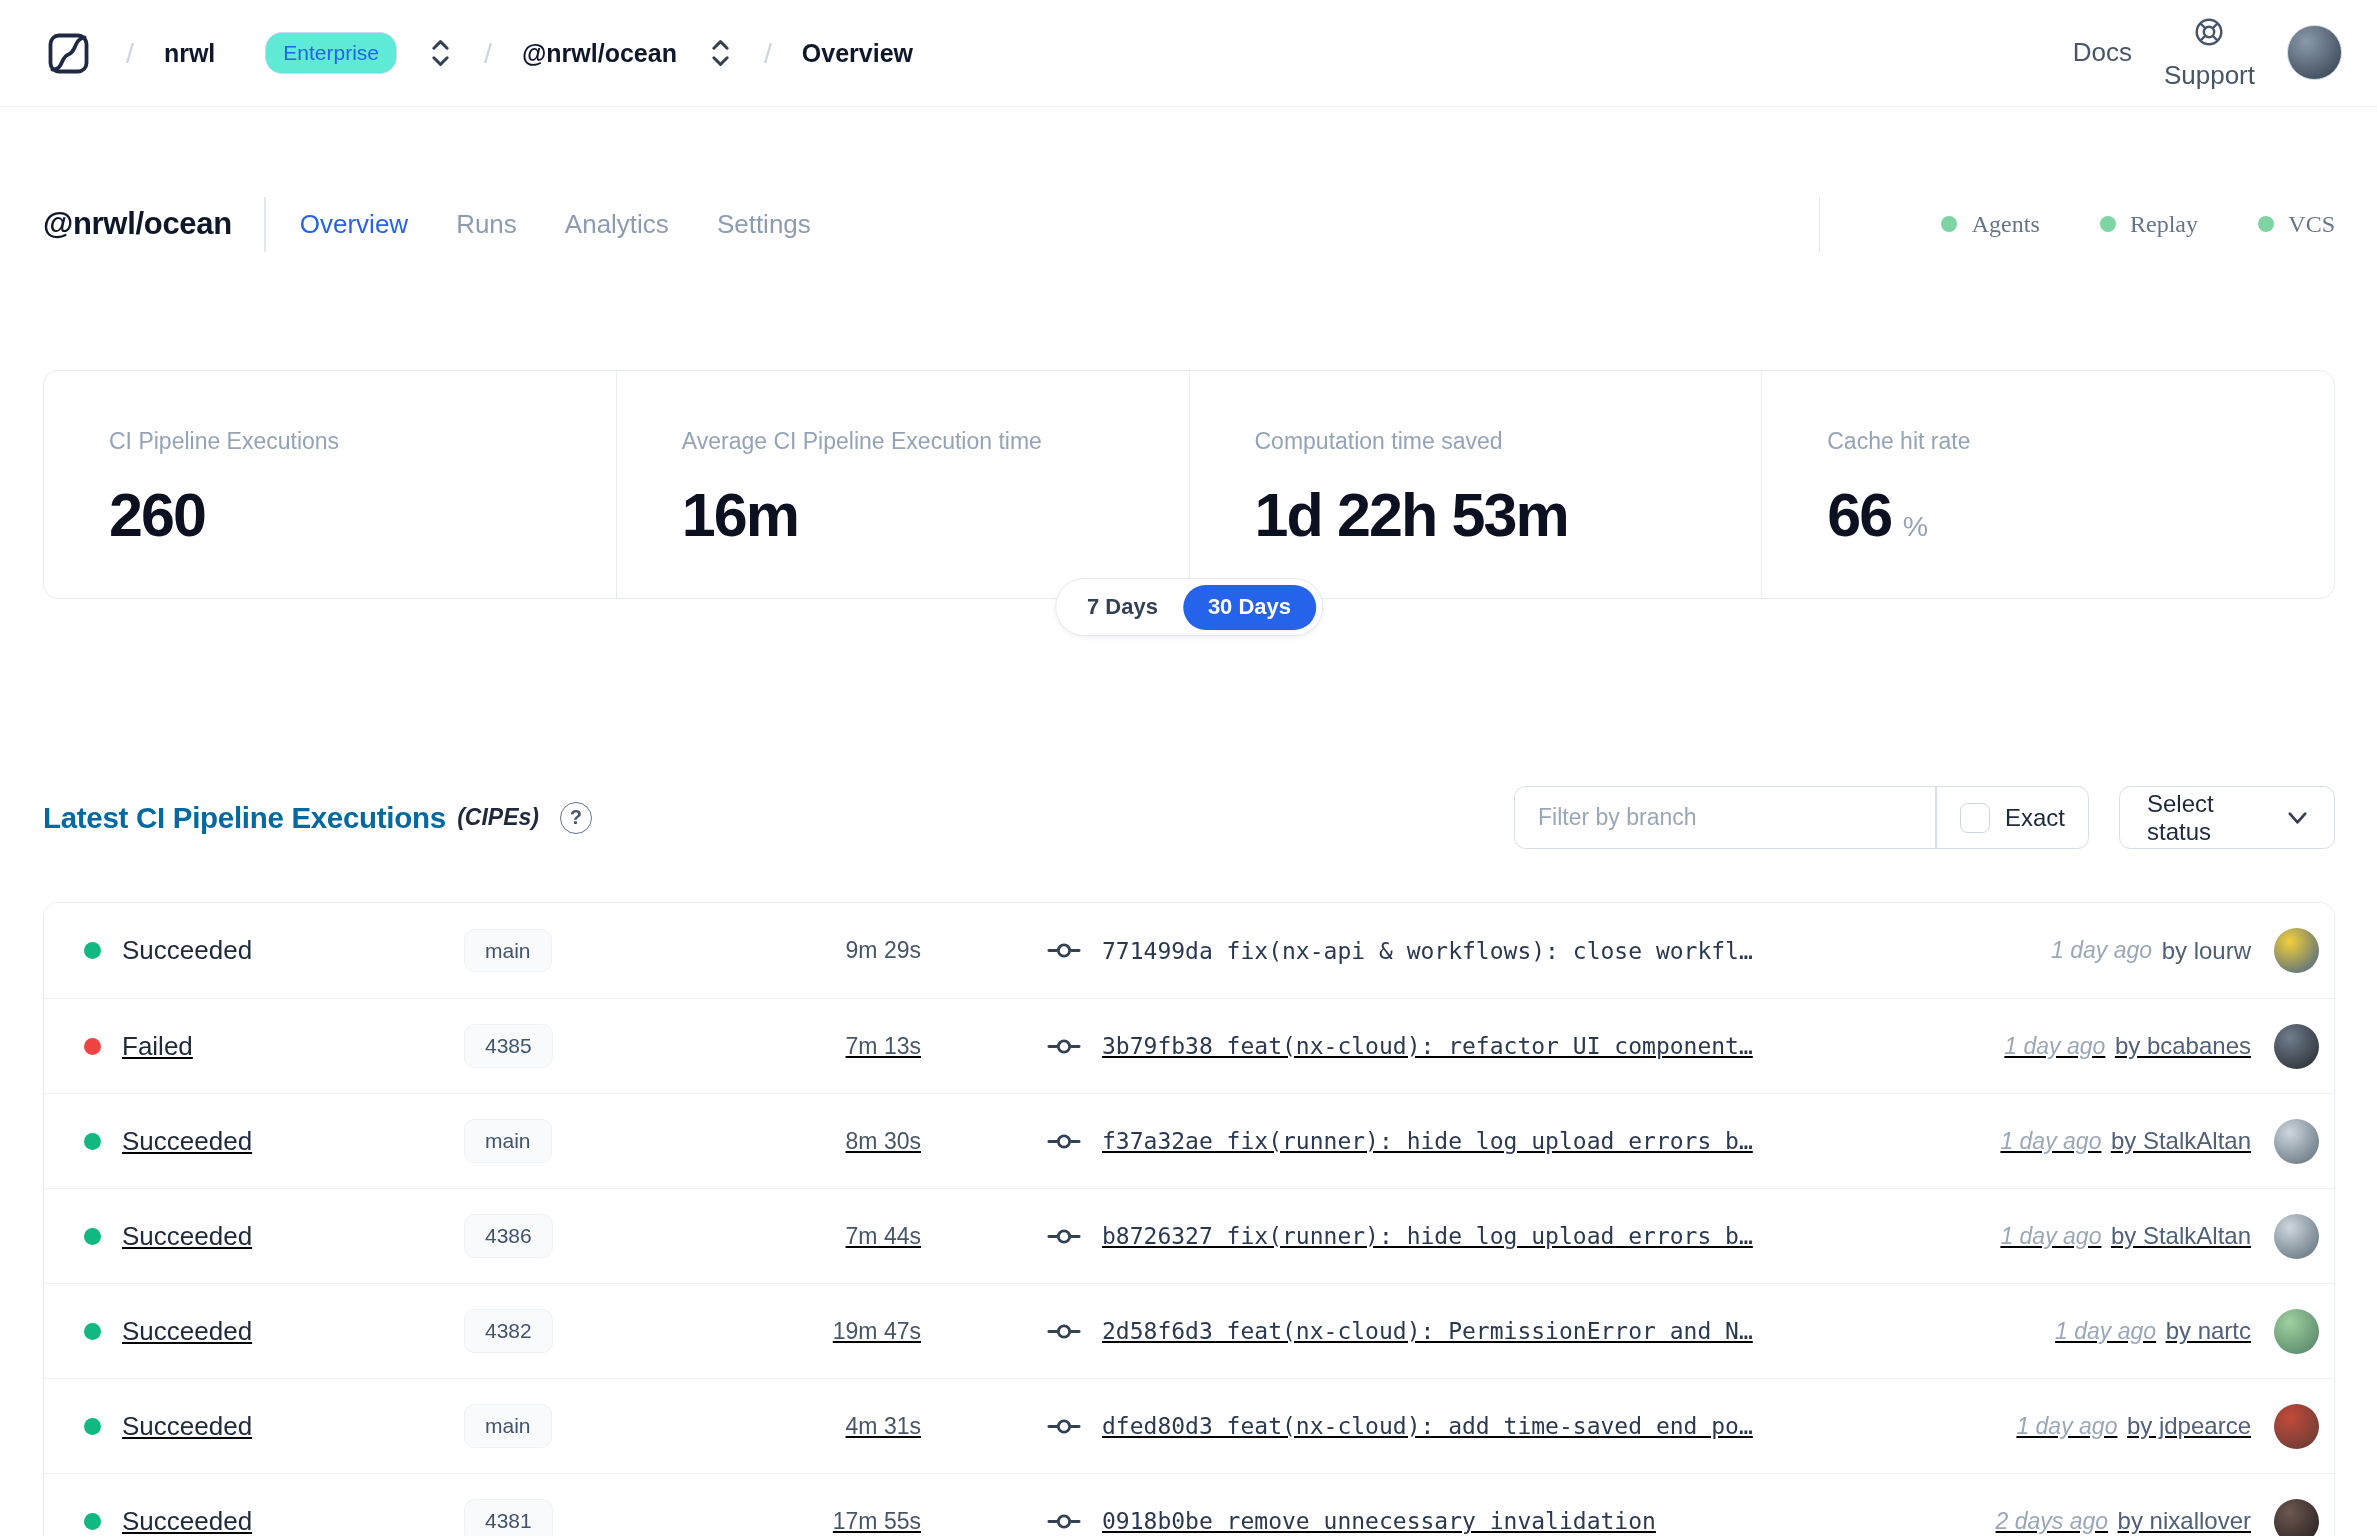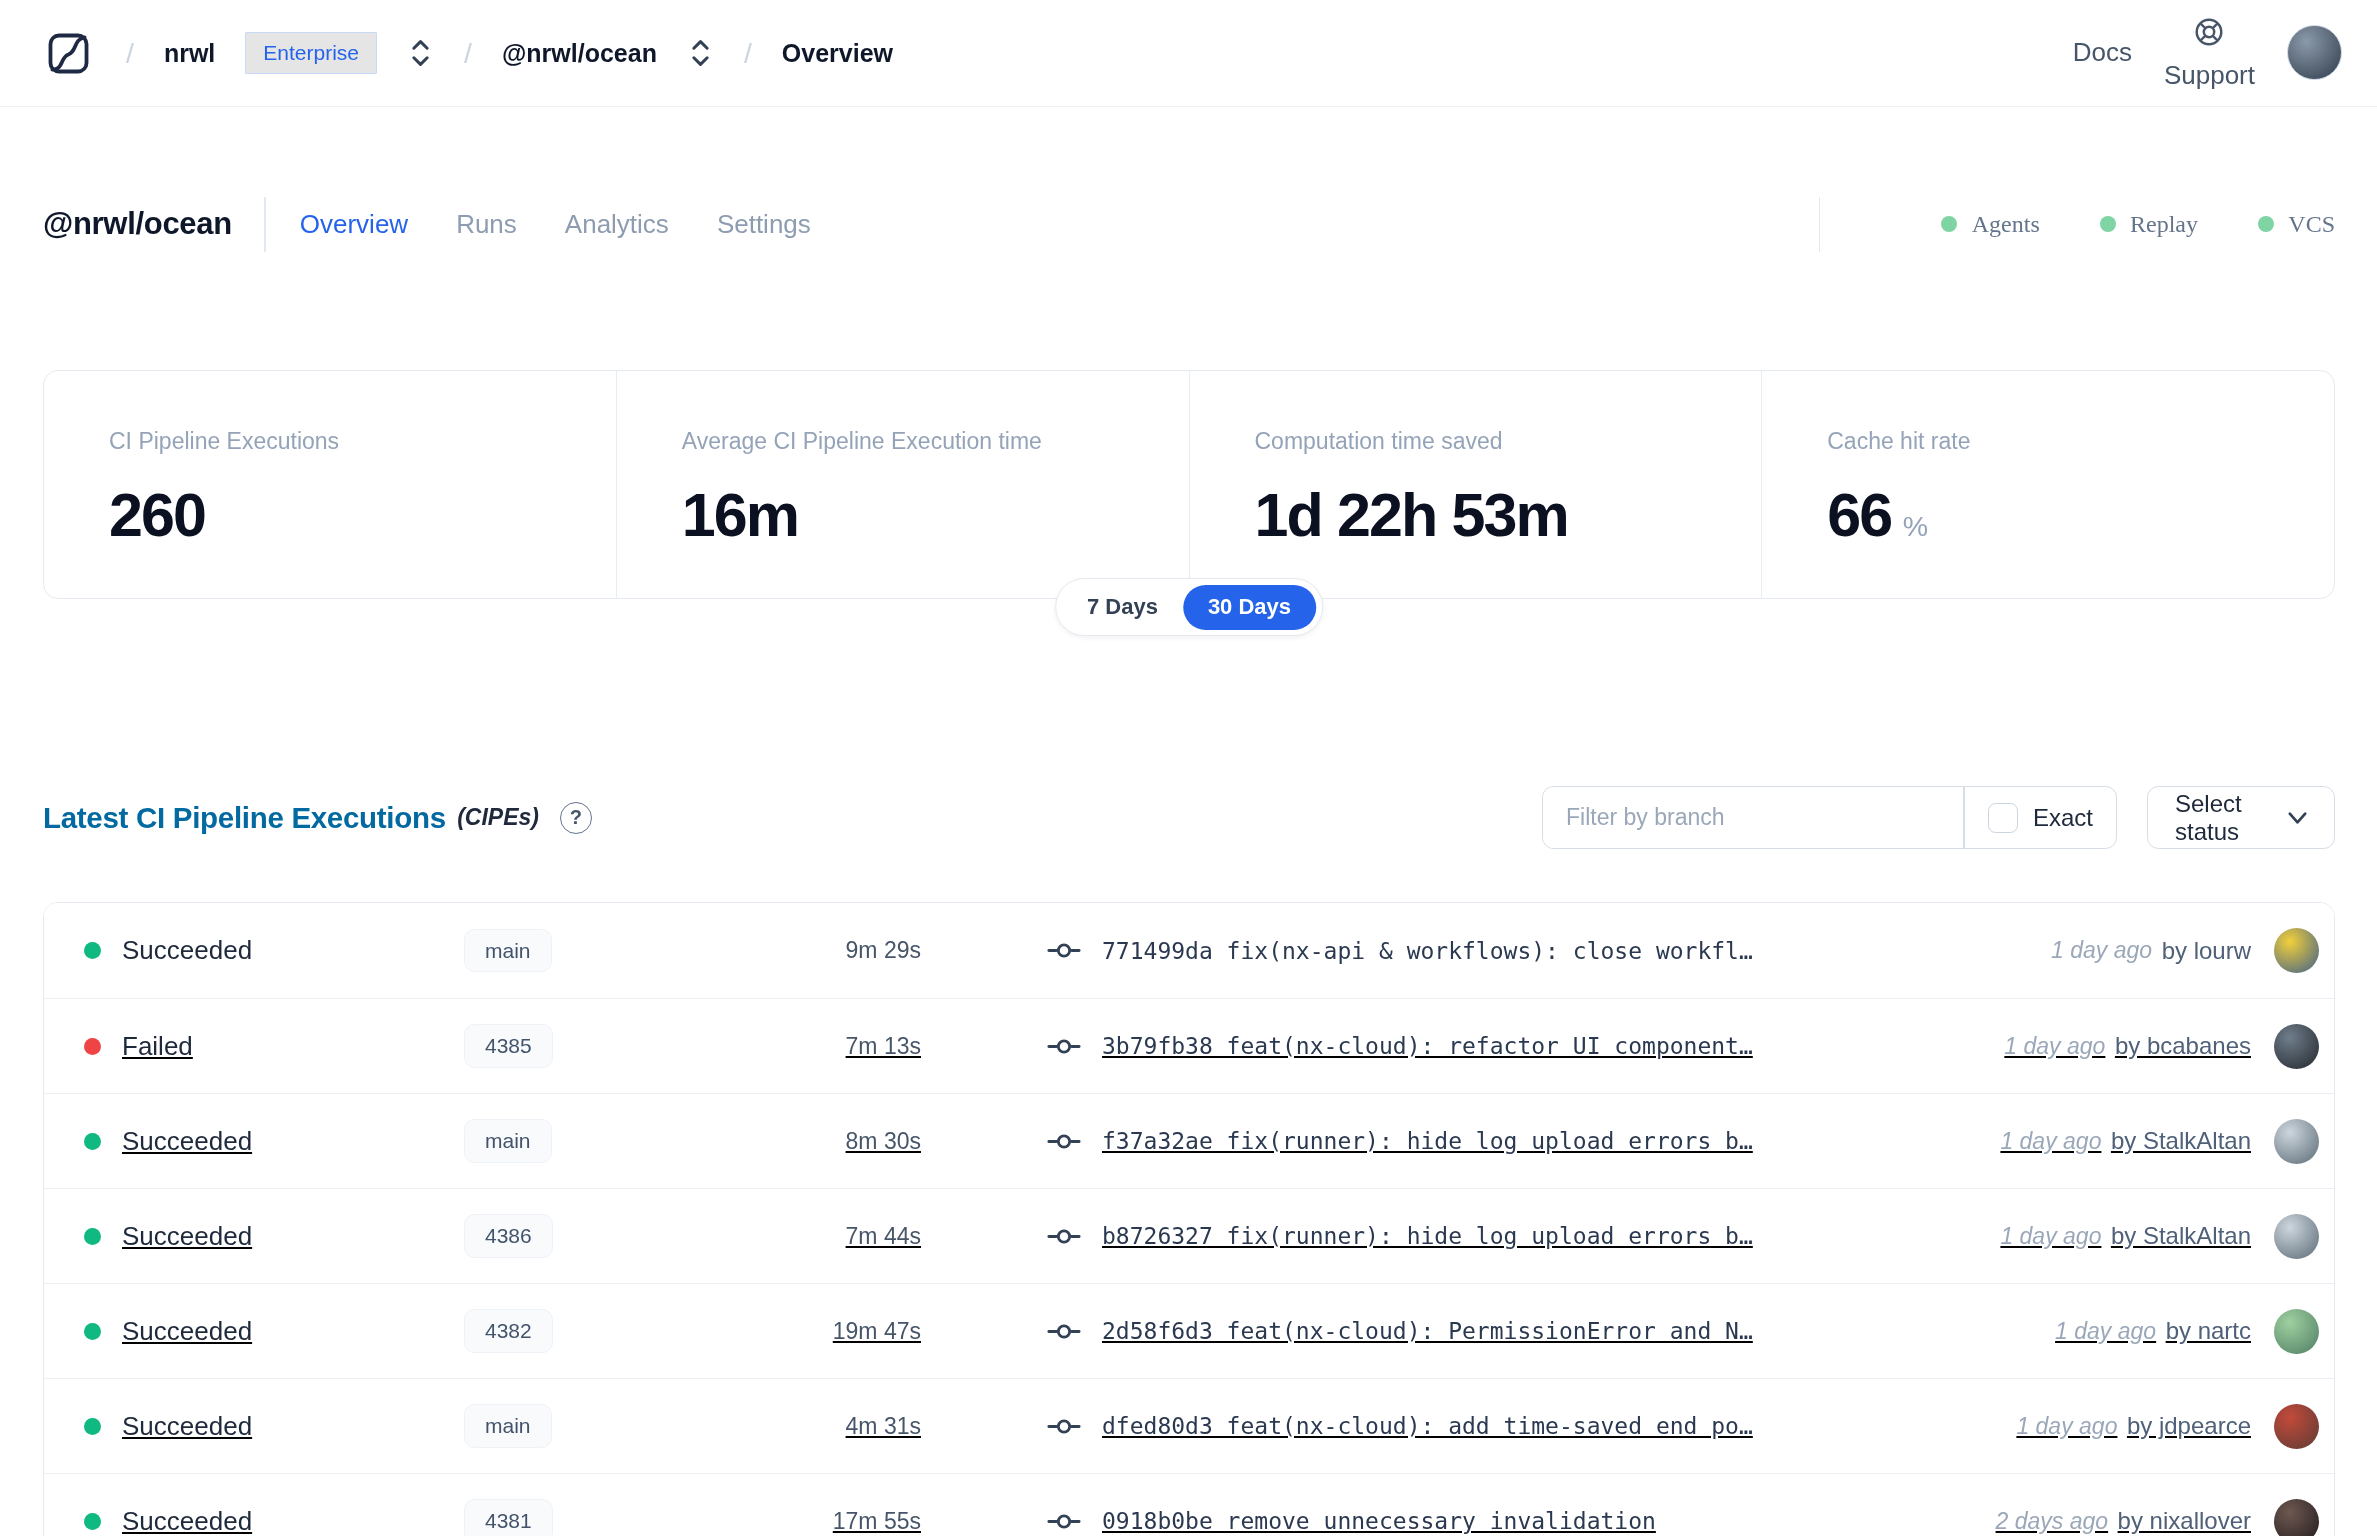--- a/index.html
+++ b/index.html
@@ -7,22 +7,22 @@
     font-family:"Liberation Sans","DejaVu Sans",sans-serif; }
   .page { position:relative; width:2378px; height:1537px; background:#fff; }
 
   
   .navbar { position:absolute; top:0; left:0; right:0; height:107px;
     display:flex; align-items:center; justify-content:space-between;
     padding:0 36px 0 41px; border-bottom:1.9px solid #eef1f5; background:#fff; }
   .nav-left { display:flex; align-items:center; gap:30px; }
   .crumb-slash { color:#cbd5e1; font-size:28.5px; font-weight:300; }
   .org-name { font-size:25px; color:#0f172a; font-weight:600; }
-  .ent-badge { font-size:21px; color:#2563eb; background:#e5e5e5; border:1.9px solid #c9daf8;
-    border-radius:1px; padding:7.6px 17px; font-weight:500; }
+  .ent-badge { font-size:21px; color:#2563eb; background:#5eead4; border:1.9px solid #c9daf8;
+    border-radius:17px; padding:7.6px 17px; font-weight:500;margin-left:20px; }
   .sel-chevrons { display:inline-flex; }
   .ws-name { font-size:25px; color:#0f172a; font-weight:600; }
   .crumb-page { font-size:25px; color:#0f172a; font-weight:600; }
   .nav-right { display:flex; align-items:center; gap:32px; }
   .nav-link { font-size:26px; color:#475569; font-weight:400; }
   .support-wrap { display:flex; align-items:center; gap:11.4px;flex-direction:column; }
   .avatar-top { width:55px; height:55px; border-radius:50%; border:1.9px solid #cbd5e1; }
 
   
   .pagehead { position:absolute; top:188px; left:43px; right:43px; height:72px;
@@ -66,21 +66,21 @@
   .filter-group { width:575px; height:63px; border:1.9px solid #d6dde7; border-radius:11.4px;
     display:flex; align-items:center; background:#fff; }
   .filter-input { border:none; outline:none; flex:1 1 auto; min-width:0; height:100%;
     font-size:23px; color:#334155; padding:0 23px; border-radius:11.4px;
     font-family:"Liberation Sans","DejaVu Sans",sans-serif; }
   .filter-input::placeholder { color:#9aa7b8; }
   .filter-sep { width:1.9px; height:100%; background:#d6dde7; }
   .exact-zone { display:flex; align-items:center; gap:15px; padding:0 23px; }
   .checkbox { width:30px; height:30px; border:1.9px solid #cbd5e1; border-radius:7.6px; background:#fff; }
   .exact-label { font-size:24px; color:#1e293b; font-weight:500; }
-  .select-btn { width:188px; height:63px; border:1.9px solid #d6dde7; border-radius:11.4px;
+  .select-btn { width:216px; height:63px; border:1.9px solid #d6dde7; border-radius:11.4px;
     background:#fff; display:flex; align-items:center; justify-content:space-between;
     padding:0 23px 0 27px; }
   .select-label { font-size:24px; color:#1e293b; font-weight:500; }
 
   
   .table { position:absolute; top:902px; left:43px; right:43px;
     border:1.9px solid #e5eaf0; border-radius:15px; background:#fff; overflow:hidden; }
   .row { height:95px; display:flex; align-items:center; padding:0 15px 0 40px; background:#fff; }
   .row + .row { border-top:1.9px solid #eceff4;text-decoration:underline; }
   .dot { width:17px; height:17px; border-radius:50%; flex:0 0 auto; }

